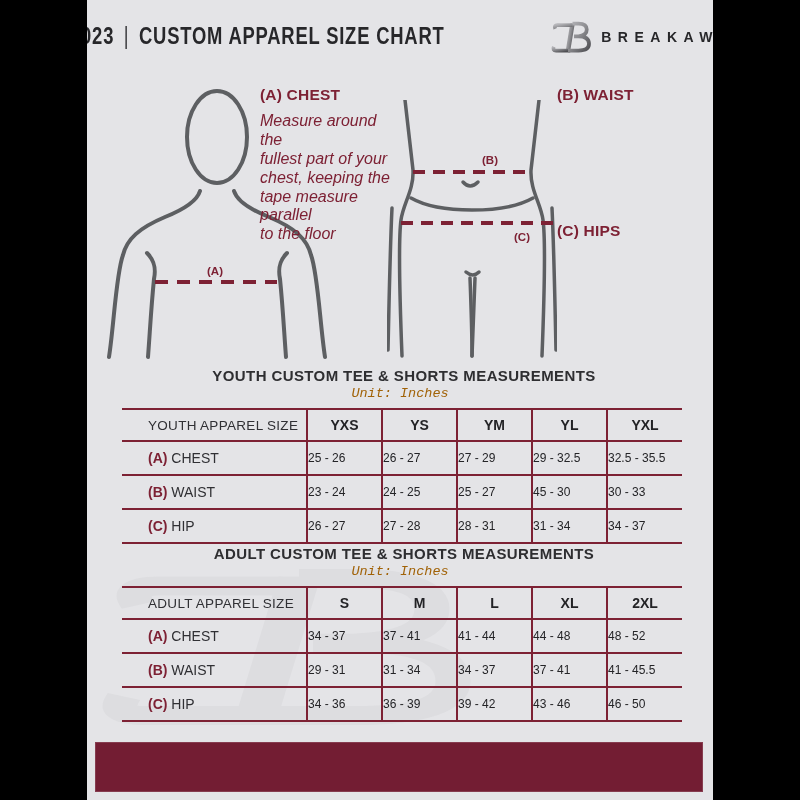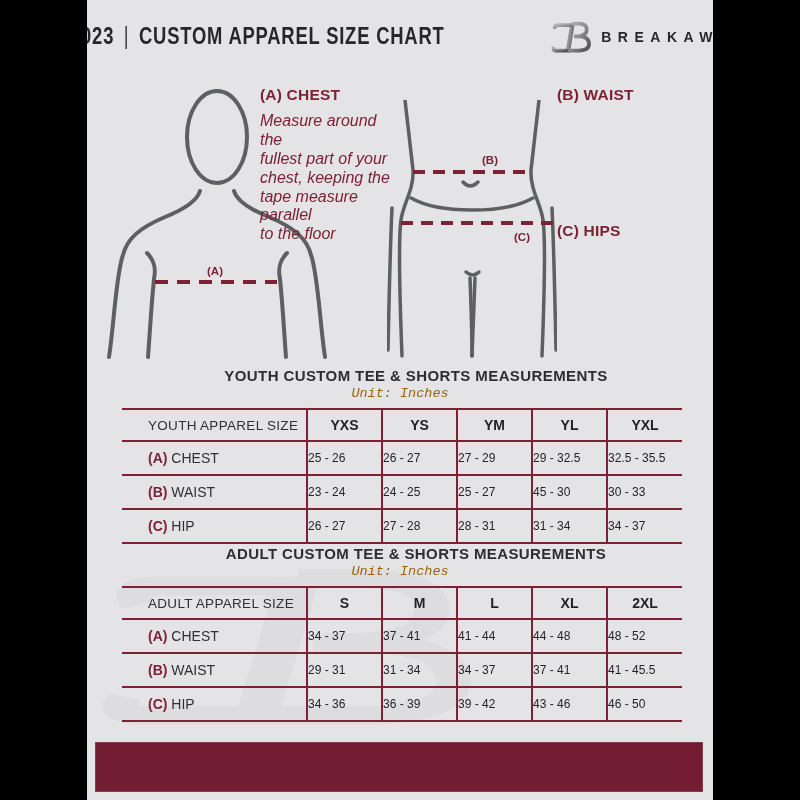--- a/index.html
+++ b/index.html
@@ -30,21 +30,21 @@
   .wordmark { font-size:14px; font-weight:700; letter-spacing:6.5px; color:#27272a; }
 
   
   .guide-heading { font-size:15.5px; font-weight:800; color:#7d2134; letter-spacing:.2px; }
   .guide-desc {
     margin-top:8px; font-size:16px; font-style:italic; color:#7d2134;
     line-height:1.18; white-space:pre-line;
   }
 
   
-  .section-title { position:absolute; left:16px; width:626px; text-align:center;
+  .section-title { position:absolute; left:4px; width:626px; text-align:center;
     font-size:15px; font-weight:700; color:#2e2e31; letter-spacing:.4px; z-index:2; }
   .section-unit { position:absolute; left:0; width:626px; text-align:center;
     font-size:13.5px; font-style:italic; color:#a16207; z-index:2;font-family:Liberation Mono, monospace; }
 
   
   table.size-table {
     position:absolute; left:35px; width:560px; border-collapse:collapse;
     table-layout:fixed; z-index:2; background:transparent;
   }
   .size-table th, .size-table td { border-bottom:2px solid #7d2134; padding:0; }

